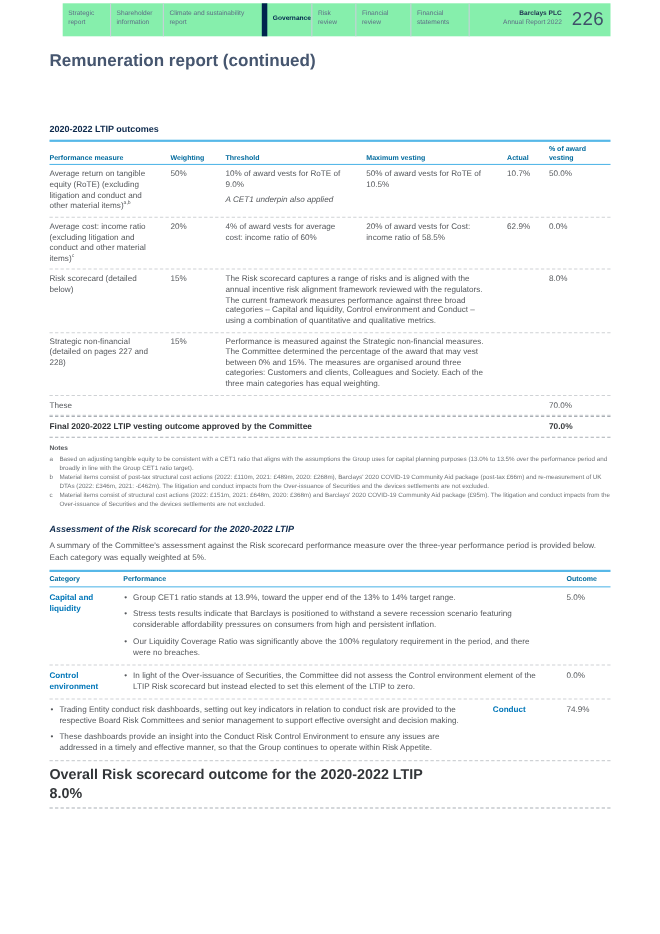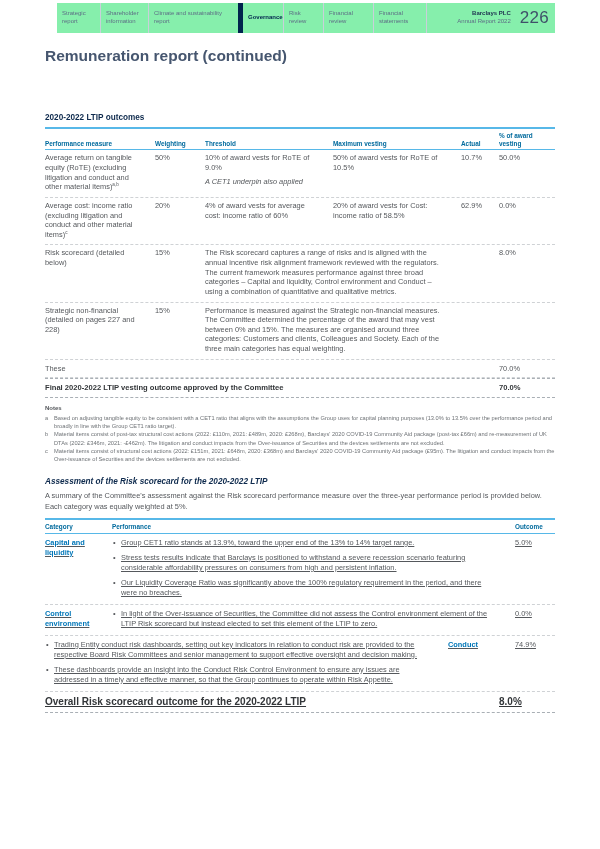--- a/index.html
+++ b/index.html
@@ -70,24 +70,24 @@
 
   
   .intro { margin:2px 45px 6px 45px; font-size:7.4px; line-height:1.4; color:#55585c; width:510px; box-sizing:border-box; }
   .d1{width:67px; padding-right:4px; font-weight:bold; color:#0076b8;}
   .d1h{width:67px; padding-right:4px;}
   .d2{width:403px; padding-right:16px;}
   .d3{width:40px}
   .bullet { position:relative; padding-left:9px; margin-bottom:5px; }
   .bullet:last-child { margin-bottom:0; }
   .bullet::before { content:"\2022"; position:absolute; left:1px; top:0; }
-  .trow2 { display:flex; font-size:7.4px; line-height:1.35; padding:4px 0 6px; border-bottom:1px dashed #cfd2d5;text-decoration:underline; }
+  .trow2 { display:flex; font-size:7.4px; line-height:1.35; padding:4px 0 6px; border-bottom:1px dashed #cfd2d5; }
   .trow2.overall {
-    font-weight:bold; color:#333639; font-size:10px; padding:4px 0;
-    border-bottom:1px dashed #a9afb5; border-top:none;
+    font-weight:bold; color:#333639; font-size:13px; padding:4px 0;
+    border-bottom:1px dashed #a9afb5; border-top:none;flex-direction:column;
   }
   .rt { border-top:1px dashed #a9afb5; margin-top:-1px; }
 </style>
 </head>
 <body>
 
 <div class="page">
 
   <div class="topnav">
     <div class="tab tw1">

